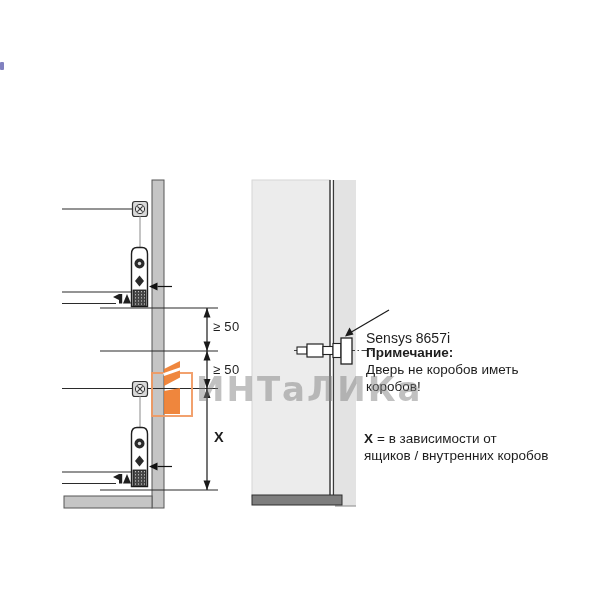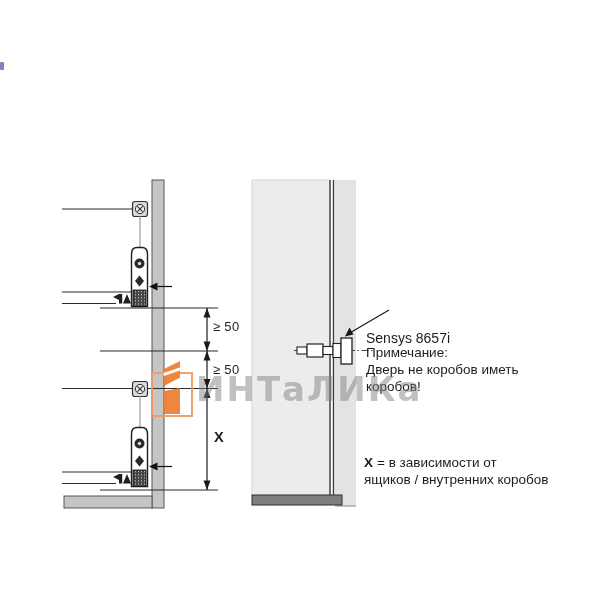--- a/index.html
+++ b/index.html
@@ -6,22 +6,22 @@
   .canvas{
     position:relative;width:600px;height:600px;background:#ffffff;overflow:hidden;
     font-family:"Liberation Sans",sans-serif;color:#1d1d1d;
   }
   svg{position:absolute;left:0;top:0;}
   .label{position:absolute;font-size:13px;color:#1d1d1d;white-space:nowrap;}
   .dim-label{font-size:13px;letter-spacing:0.3px;}
   .x-label{font-weight:bold;font-size:14.5px;}
   .hinge-label{font-size:14px;left:366px;top:292px;margin-top:38px;}
   .note-block{left:366px;top:344px;font-size:13.5px;line-height:17px;}
-  .note-title{font-weight:normal;}
-  .legend-block{left:364px;top:431px;font-size:13.5px;line-height:16.5px;margin-top:24px;}
+  .note-title{font-weight:bold;}
+  .legend-block{left:364px;top:431px;font-size:13.5px;line-height:16.5px;}
   .bold-x{font-weight:bold;margin-right:4px;}
   
   .wm-text{
     position:absolute;left:196px;top:369px;
     font-family:"DejaVu Sans",sans-serif;font-weight:bold;
     font-size:34px;letter-spacing:2px;color:rgba(125,125,125,0.48);
     white-space:nowrap;pointer-events:none;
   }
   .wm-logo{position:absolute;left:151px;top:361px;width:46px;height:56px;pointer-events:none;opacity:0.92;}
   .wm-box{position:absolute;left:0;top:11px;width:38px;height:41px;border:2px solid #f19a62;background:transparent;}

